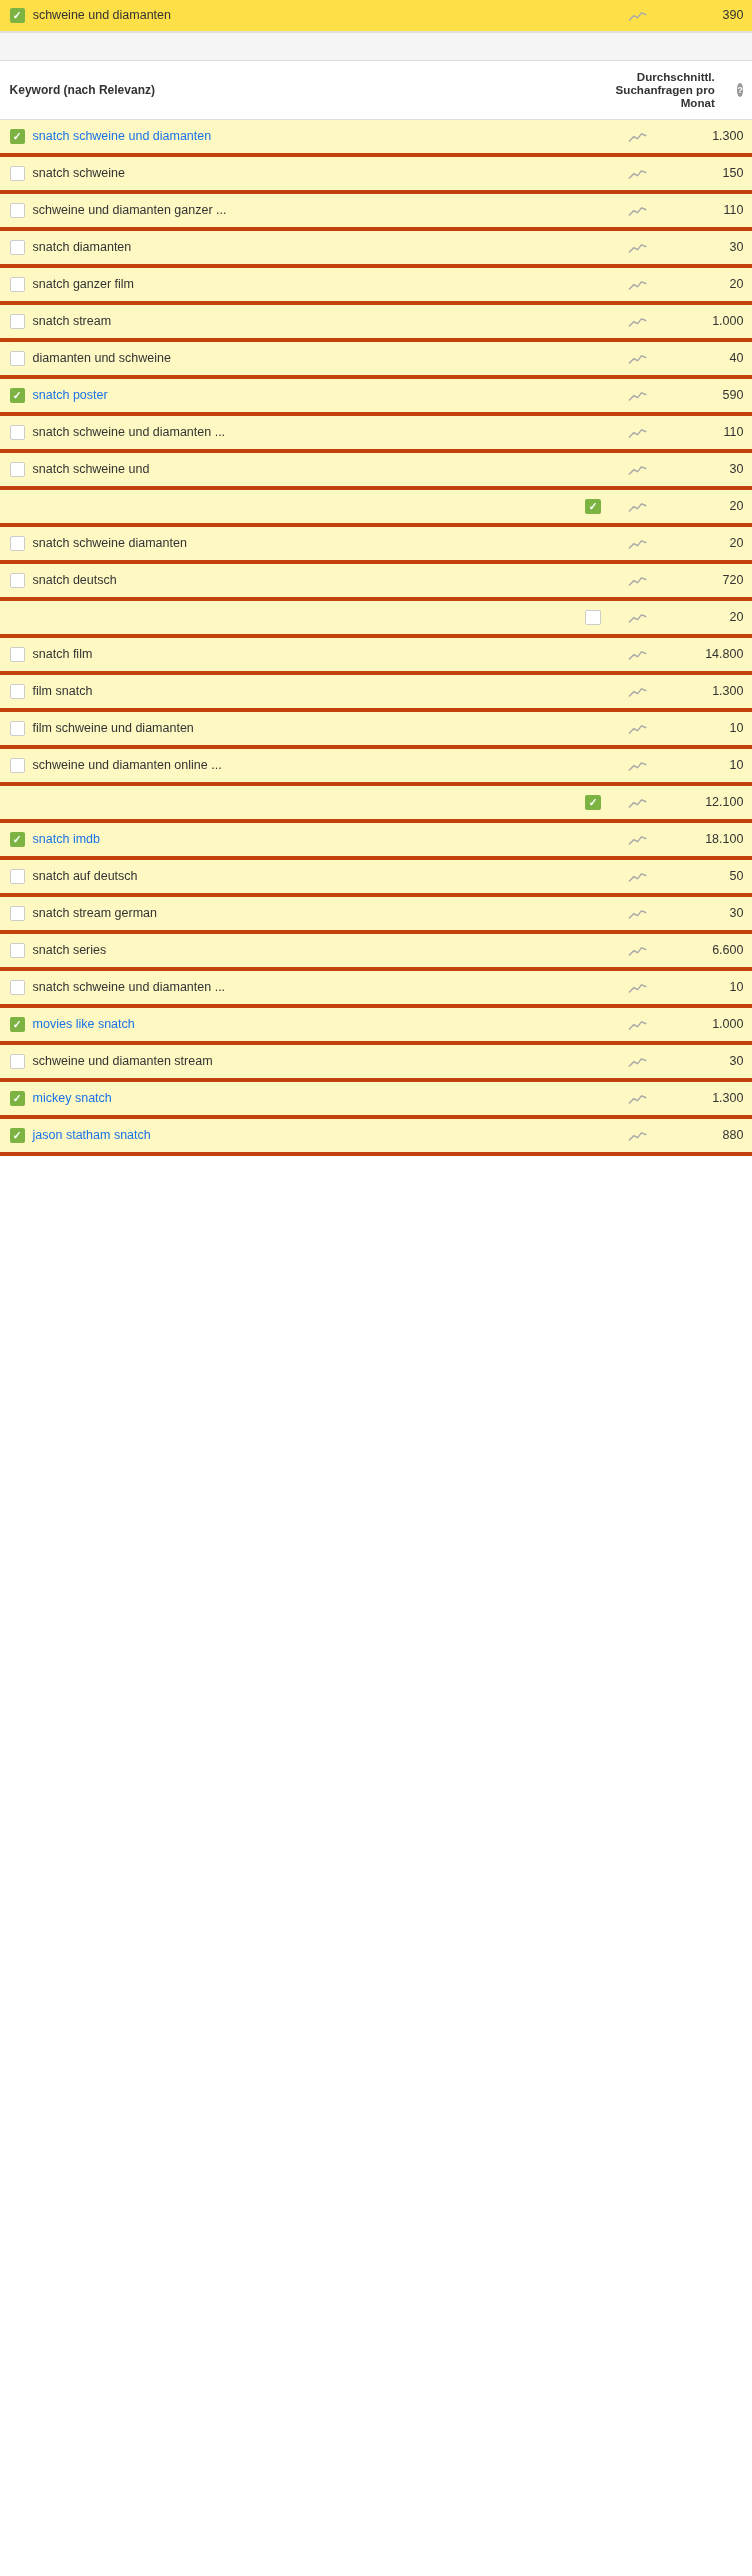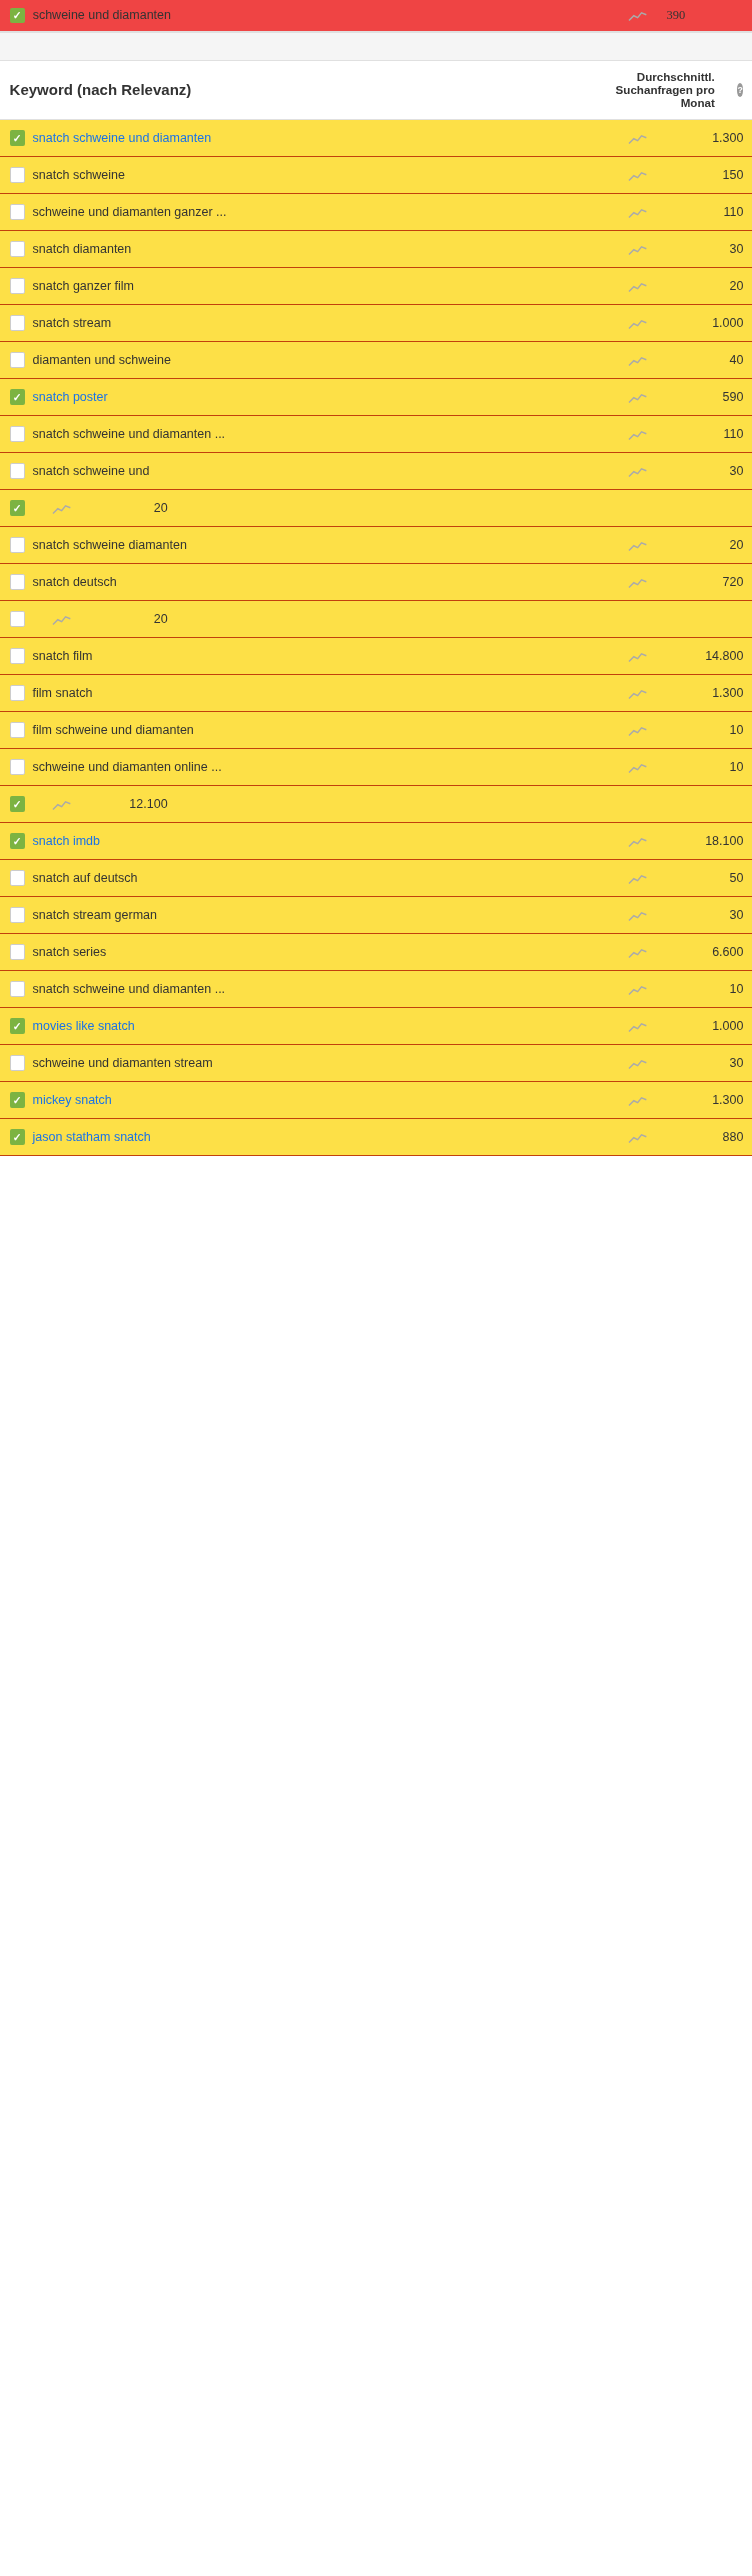--- a/index.html
+++ b/index.html
@@ -9,60 +9,59 @@
       color: #333;
       background: #fff;
       width: 753px;
     }
 
     .top-row {
       display: flex;
       align-items: center;
       padding: 7.7px 9.6px;
       border-bottom: 1px solid #e0e0e0;
-      background: #ef4444;
+      background: #fde047;
     }
 
     .top-row .keyword-text {
       flex: 1;
       color: #333;
     }
 
     .top-row .trend-icon {
       width: 58px;
       text-align: center;
       color: #aaa;
     }
 
     .top-row .count {
       width: 77px;
-      text-align: left;
-      color: #333;
-      font-family: Liberation Serif, serif;
+      text-align: right;
+      color: #333;
     }
 
     .section-divider {
       height: 29px;
       background: #f5f5f5;
       border-top: 1px solid #e0e0e0;
       border-bottom: 1px solid #e0e0e0;
     }
 
     .header-row {
       display: flex;
       align-items: center;
       padding: 9.6px 9.6px;
       border-bottom: 1px solid #e0e0e0;
       background: #fff;
     }
 
     .header-row .col-keyword {
       flex: 1;
       font-weight: bold;
-      font-size: 15px;
+      font-size: 12px;
       color: #333;
     }
 
     .header-row .col-monthly {
       width: 135px;
       text-align: right;
       font-weight: bold;
       font-size: 11.6px;
       color: #333;
       display: flex;
@@ -82,23 +81,24 @@
       color: #fff;
       font-size: 8.7px;
       font-weight: bold;
       cursor: pointer;
     }
 
     .data-row {
       display: flex;
       align-items: center;
       padding: 8.7px 9.6px;
-      border-bottom: 1px solid #c2410c;
-      background: #fde047;
+      border-bottom: 4px solid #c2410c;
+      background: #fef9c3;
       min-height: 37px;
+      justify-content: flex-end;
     }
 
     .data-row .checkbox-area {
       width: 23px;
       flex-shrink: 0;
     }
 
     .data-row .keyword-col {
       flex: 1;
       color: #1a73e8;

